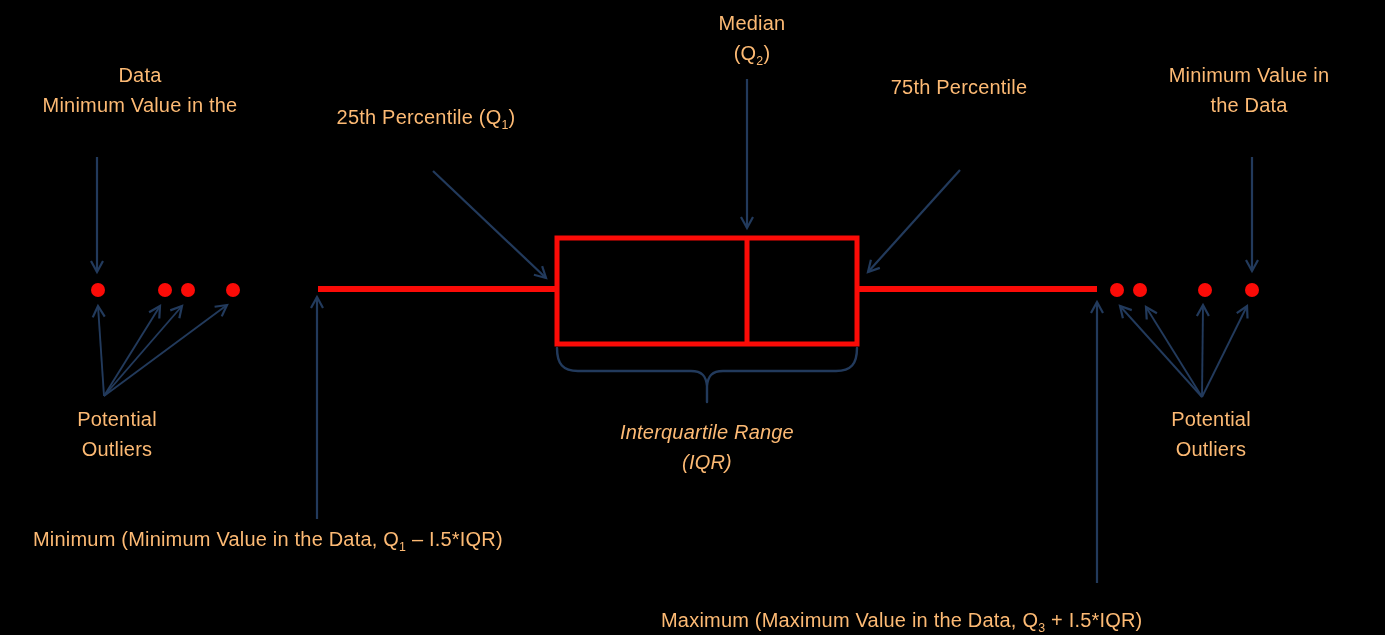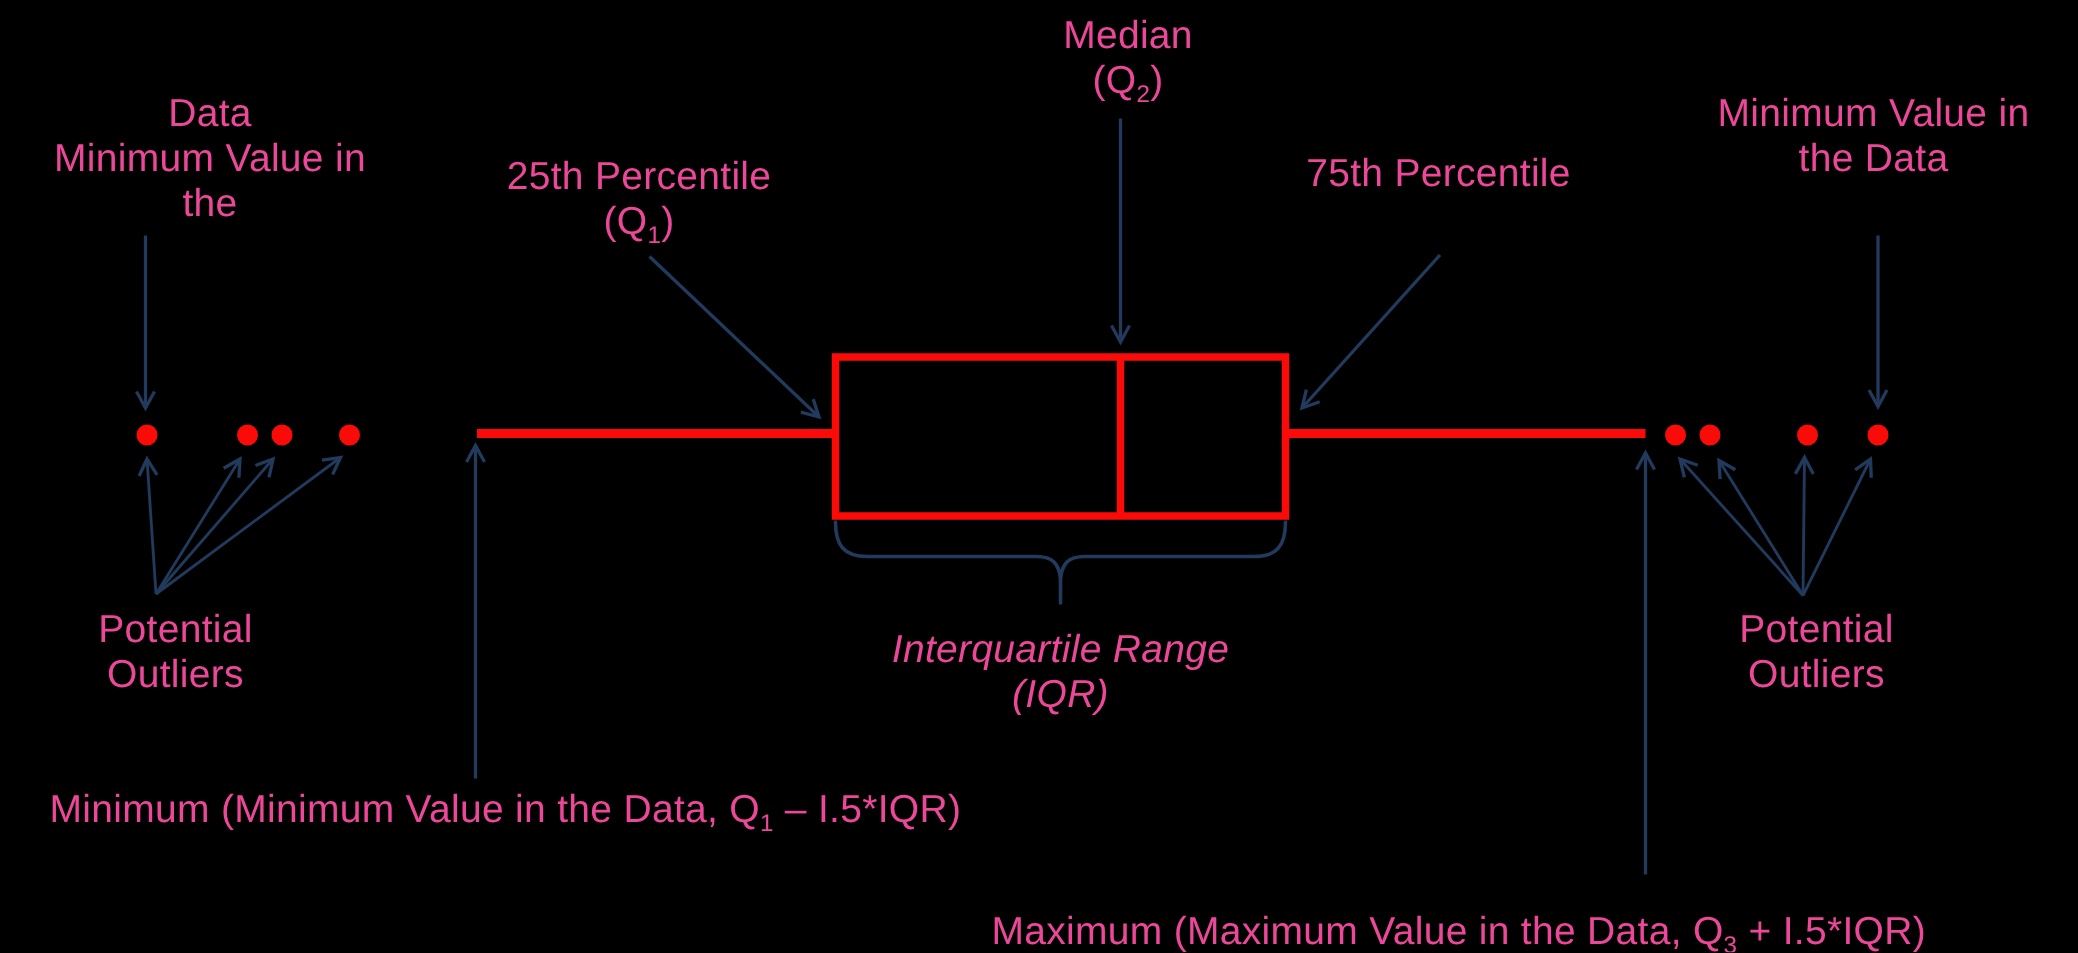--- a/index.html
+++ b/index.html
@@ -2,21 +2,21 @@
 <html><head>
 <meta charset="utf-8">
 <style>
   html,body{margin:0;padding:0;background:#000;}
   .canvas{
     position:relative;width:1385px;height:635px;background:#000000;
     font-family:"Liberation Sans",sans-serif;overflow:hidden;
   }
   .diagram-svg{position:absolute;left:0;top:0;}
   .label{
-    position:absolute;color:#ec4899;font-size:26px;line-height:30px;
+    position:absolute;color:#fdba74;font-size:20px;line-height:30px;
     text-align:center;letter-spacing:0.2px;
   }
   .label.nowrap{white-space:nowrap;text-align:left;}
   sub{font-size:0.62em;}
 </style>
 </head>
 <body>
 
 <div class="canvas">
 
@@ -74,21 +74,21 @@
     <span>25th Percentile (Q</span><sub>1</sub><span>)</span>
   </div>
 
   <div class="label" style="left:692px;top:8px;width:120px;">
     <div>Median</div>
     <div>
       <span>(Q</span><sub>2</sub><span>)</span>
     </div>
   </div>
 
-  <div class="label" style="left:859px;top:100px;width:200px;">
+  <div class="label" style="left:859px;top:72px;width:200px;">
     <div>75th Percentile</div>
   </div>
 
   <div class="label" style="left:1139px;top:60px;width:220px;">
     <div>Minimum Value in</div>
     <div>the Data</div>
   </div>
 
   <div class="label" style="left:37px;top:404px;width:160px;">
     <div>Potential</div>

